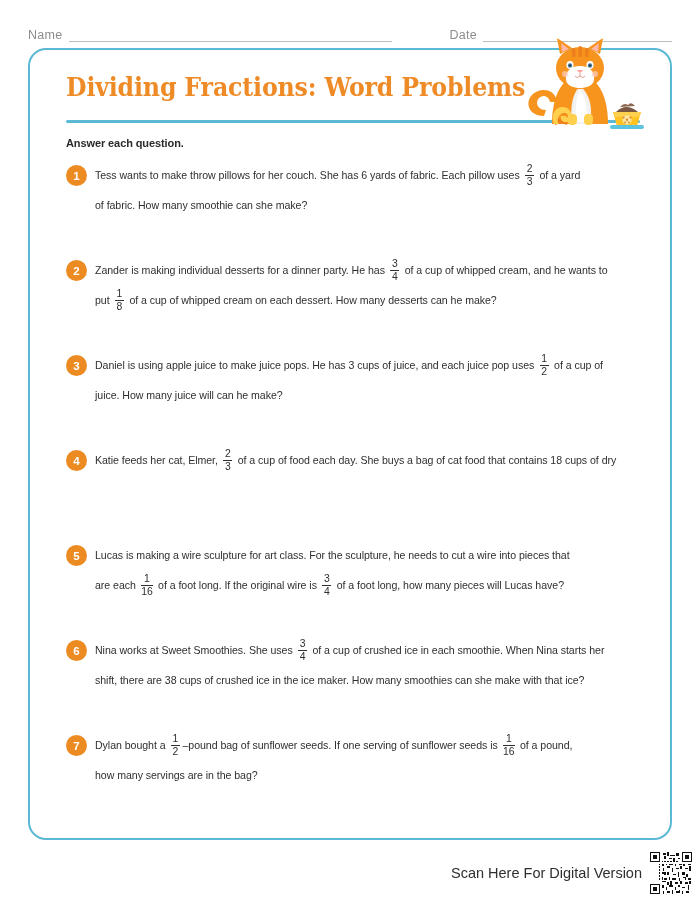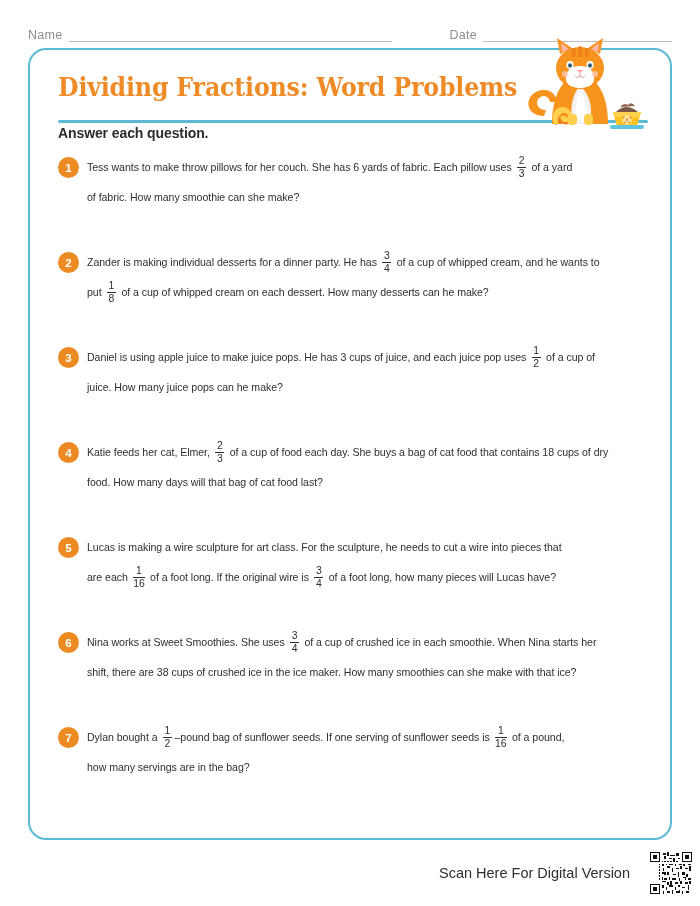--- a/index.html
+++ b/index.html
@@ -48,21 +48,21 @@
     width: 644px;
     height: 792px;
     border: 2.5px solid #5cb9d6;
     border-radius: 18px;
     background: #ffffff;
   }
 
   .card-inner {
     position: absolute;
     top: 0; left: 0; right: 0; bottom: 0;
-    padding: 0 28px;
+    padding: 0 36px;
   }
 
   
   .title-block {
     position: relative;
     height: 73px;
     display: flex;
     align-items: center;
   }
   .worksheet-title {
@@ -90,22 +90,22 @@
     position: absolute;
     top: -22px;
     right: 10px;
     width: 150px;
     height: 112px;
     pointer-events: none;
   }
 
   
   .instruction {
-    margin-top: 2px;
-    font-size: 14px;
+    margin-top: 14px;
+    font-size: 11px;
     font-weight: bold;
     color: #2b2b2b;
     font-family: "Liberation Sans", sans-serif;
     letter-spacing: -0.1px;
   }
 
   
   .questions {
     margin-top: 11px;
   }
@@ -191,21 +191,20 @@
   }
   .brand-text .w { color: #3b6fe0; }
   .brand-text .z { color: #f2a42a; }
 
   .scan {
     position: absolute;
     right: 8px;
     bottom: 12px;
     display: flex;
     align-items: center;
-    gap: 12px;
   }
   .scan-label {
     font-size: 14.5px;
     color: #2f2f2f;
     margin-right: 8px;
     font-family: "Liberation Sans", sans-serif;
     white-space: nowrap;
   }
   .qr { width: 42px; height: 42px; display: block; }
 </style>
@@ -261,32 +260,31 @@
           </div>
         </div>
         <div class="q-row">
           <div class="q-num">3</div>
           <div class="q-body">
             <span class="ln">Daniel is using apple juice to make juice pops. He has 3 cups of juice, and each juice pop uses <span class="frac">
                 <span class="num">1</span>
                 <span class="bar"></span>
                 <span class="den">2</span>
               </span> of a cup of</span>
-            <span class="ln">juice. How many juice pops can he make?</span>
+            <span class="ln">juice. How many juice will can he make?</span>
           </div>
         </div>
         <div class="q-row">
           <div class="q-num">4</div>
           <div class="q-body">
             <span class="ln">Katie feeds her cat, Elmer, <span class="frac">
                 <span class="num">2</span>
                 <span class="bar"></span>
                 <span class="den">3</span>
               </span> of a cup of food each day. She buys a bag of cat food that contains 18 cups of dry</span>
-            <span class="ln">food. How many days will that bag of cat food last?</span>
           </div>
         </div>
         <div class="q-row">
           <div class="q-num">5</div>
           <div class="q-body">
             <span class="ln">Lucas is making a wire sculpture for art class. For the sculpture, he needs to cut a wire into pieces that</span>
             <span class="ln">are each <span class="frac">
                 <span class="num">1</span>
                 <span class="bar"></span>
                 <span class="den">16</span>

